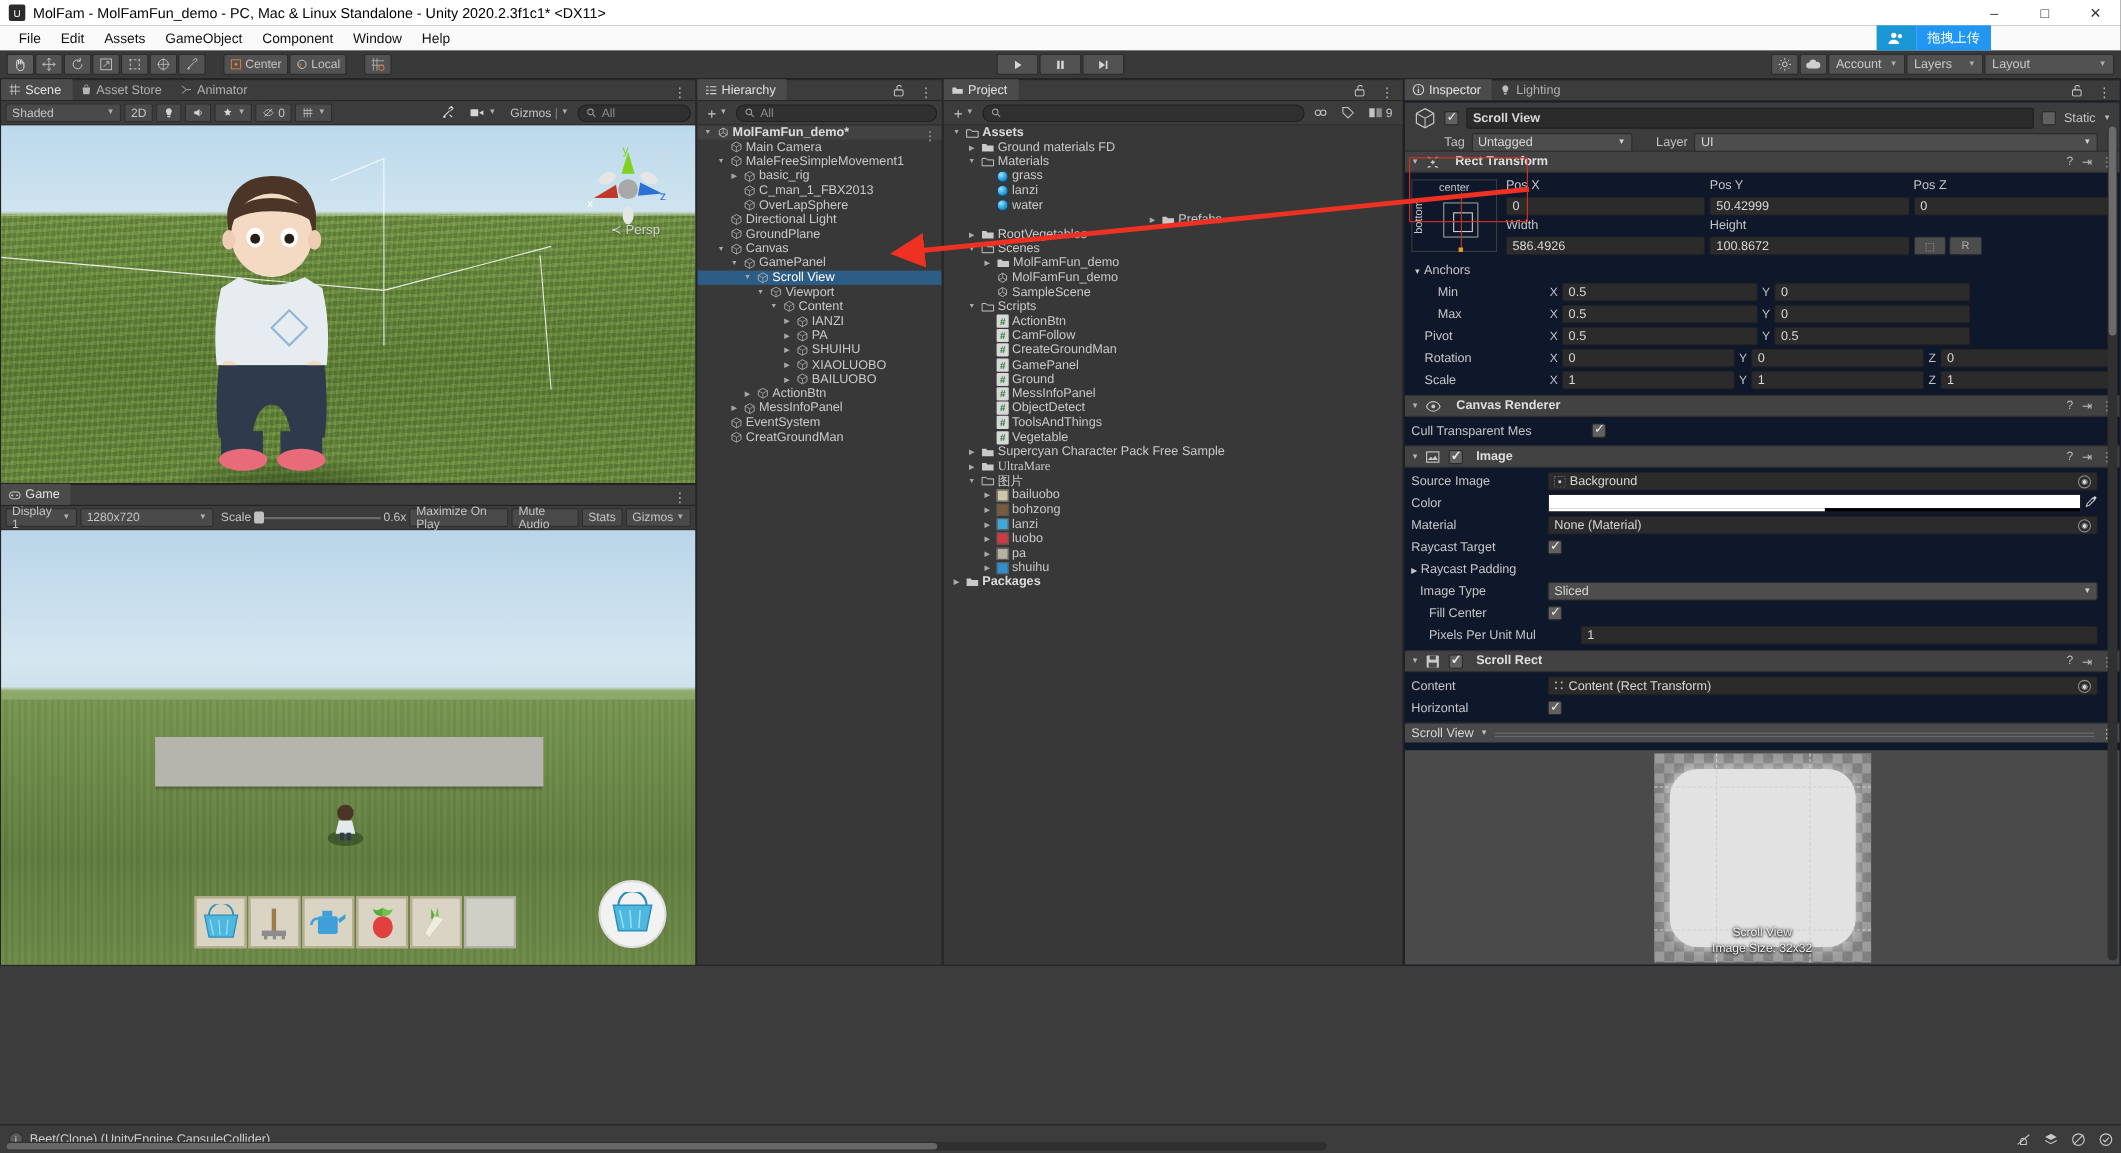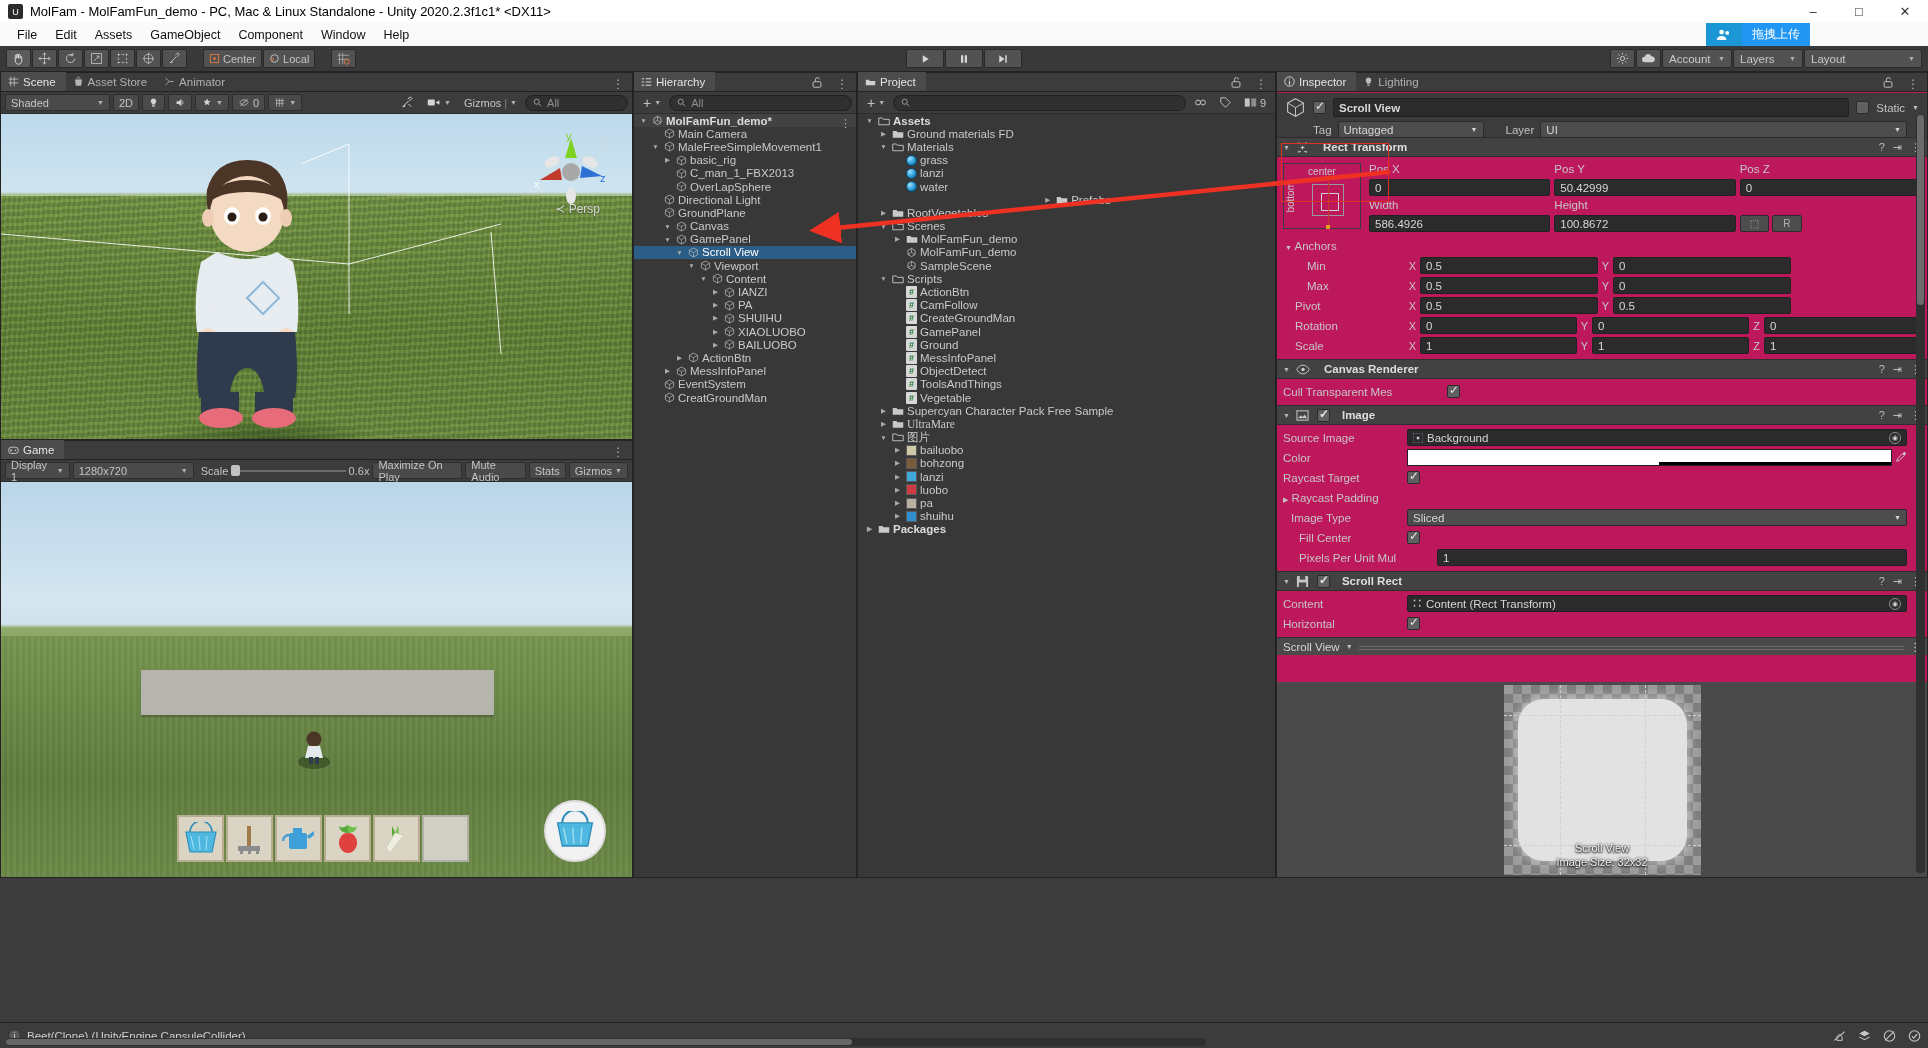--- a/index.html
+++ b/index.html
@@ -100,21 +100,21 @@
   .ptree { position:absolute; left:0; right:0; top:41px; bottom:0; overflow:hidden; font-size:11.5px; }
   .prow { height:13.2px; display:flex; align-items:center; gap:3px; color:#c9c9c9; white-space:nowrap;}
   .prow.bold { font-weight:bold; color:#dcdcdc; }
   .folder { width:12px; height:10px; flex:0 0 12px; }
   .matball { width:11px; height:11px; border-radius:50%; flex:0 0 11px;
     background:radial-gradient(circle at 33% 30%, #9fe0ff, #2196d4 60%, #14628e); border:1px solid #0d4a6b;}
   .csfile { width:11px; height:12px; flex:0 0 11px; background:#d8d8d8; border-radius:1px; color:#1f7a33; font-size:9px; font-weight:bold; display:flex; align-items:center; justify-content:center;}
   .thumb { width:11px; height:11px; flex:0 0 11px; border:1px solid #5a5a5a; }
 
   
-  #inspector-panel { left:1276px; top:0; width:652px; height:806px; background:#be185d;}
+  #inspector-panel { left:1276px; top:0; width:652px; height:806px; background:#0f172a;}
   .insp-body { position:absolute; left:0; right:0; top:20px; bottom:0; overflow:hidden; }
   .insp-head { height:44px; padding:5px 8px 0 8px; display:flex; flex-direction:column; gap:4px; background:#3c3c3c;}
   .insp-r1 { display:flex; align-items:center; gap:7px; height:19px;}
   .insp-r2 { display:flex; align-items:center; gap:6px; height:18px; padding-left:28px;}
   .lbl { color:#c2c2c2; font-size:11.5px; }
   .cbx { width:13px; height:13px; background:#606060; border:1px solid #2b2b2b; border-radius:2px; position:relative; flex:0 0 13px;}
   .cbx.on:after { content:"✓"; position:absolute; left:1px; top:-3px; font-size:12px; color:#e6e6e6;}
   .txtfield { height:17px; background:#2b2b2b; border:1px solid #212121; border-radius:2px; color:#d8d8d8; font-size:11.5px; display:flex; align-items:center; padding:0 5px; overflow:hidden;}
   .ddfield { height:17px; background:#4d4d4d; border:1px solid #2b2b2b; border-radius:2px; color:#d6d6d6; font-size:11.5px; display:flex; align-items:center; padding:0 5px; }
   .ddfield .caret { margin-left:auto; font-size:7px; }
@@ -672,21 +672,21 @@
             <span>Directional Light</span>
           </div>
           <div class="trow" style="padding-left: 16px;">
             <div class="tw"></div>
             <svg viewBox="0 0 16 16" class="cube">
               <path d="M8 1.5l6 3.3v6.4l-6 3.3-6-3.3V4.8z" fill="none" stroke="#b9b9b9" stroke-width="1.1"></path>
               <path d="M2 4.8l6 3.3 6-3.3M8 8.1v6.4" fill="none" stroke="#b9b9b9" stroke-width=".9"></path>
             </svg>
             <span>GroundPlane</span>
           </div>
-          <div class="trow" style="padding-left: 28px;">
+          <div class="trow" style="padding-left: 16px;">
             <div class="tw">▼</div>
             <svg viewBox="0 0 16 16" class="cube">
               <path d="M8 1.5l6 3.3v6.4l-6 3.3-6-3.3V4.8z" fill="none" stroke="#b9b9b9" stroke-width="1.1"></path>
               <path d="M2 4.8l6 3.3 6-3.3M8 8.1v6.4" fill="none" stroke="#b9b9b9" stroke-width=".9"></path>
             </svg>
             <span>Canvas</span>
           </div>
           <div class="trow" style="padding-left: 28px;">
             <div class="tw">▼</div>
             <svg viewBox="0 0 16 16" class="cube">
@@ -1261,20 +1261,27 @@
               </div>
               <span>
                 <svg width="12" height="12" viewBox="0 0 14 14">
                     <path d="M2 12l1-3 6-6 2 2-6 6z" fill="none" stroke="#cfcfcf" stroke-width="1.1"></path>
                     <path d="M9 3l2-2 2 2-2 2z" fill="#cfcfcf"></path>
                   </svg>
               </span>
             </div>
           </div>
           <div class="prow2">
+            <span class="pname">Material</span>
+            <div class="objfield" style="flex:1;margin-right:14px">
+              <span>None (Material)</span>
+              <span class="pick">◉</span>
+            </div>
+          </div>
+          <div class="prow2">
             <span class="pname">Raycast Target</span>
             <div class="cbx on"></div>
           </div>
           <div class="prow2">
             <span class="pname" style="padding-left:0"><span class="chev">▶</span> <span>Raycast Padding</span></span>
           </div>
           <div class="prow2">
             <span class="pname" style="padding-left:8px">Image Type</span>
             <div class="ddfield" style="flex:1;margin-right:14px">
               <span>Sliced</span>

